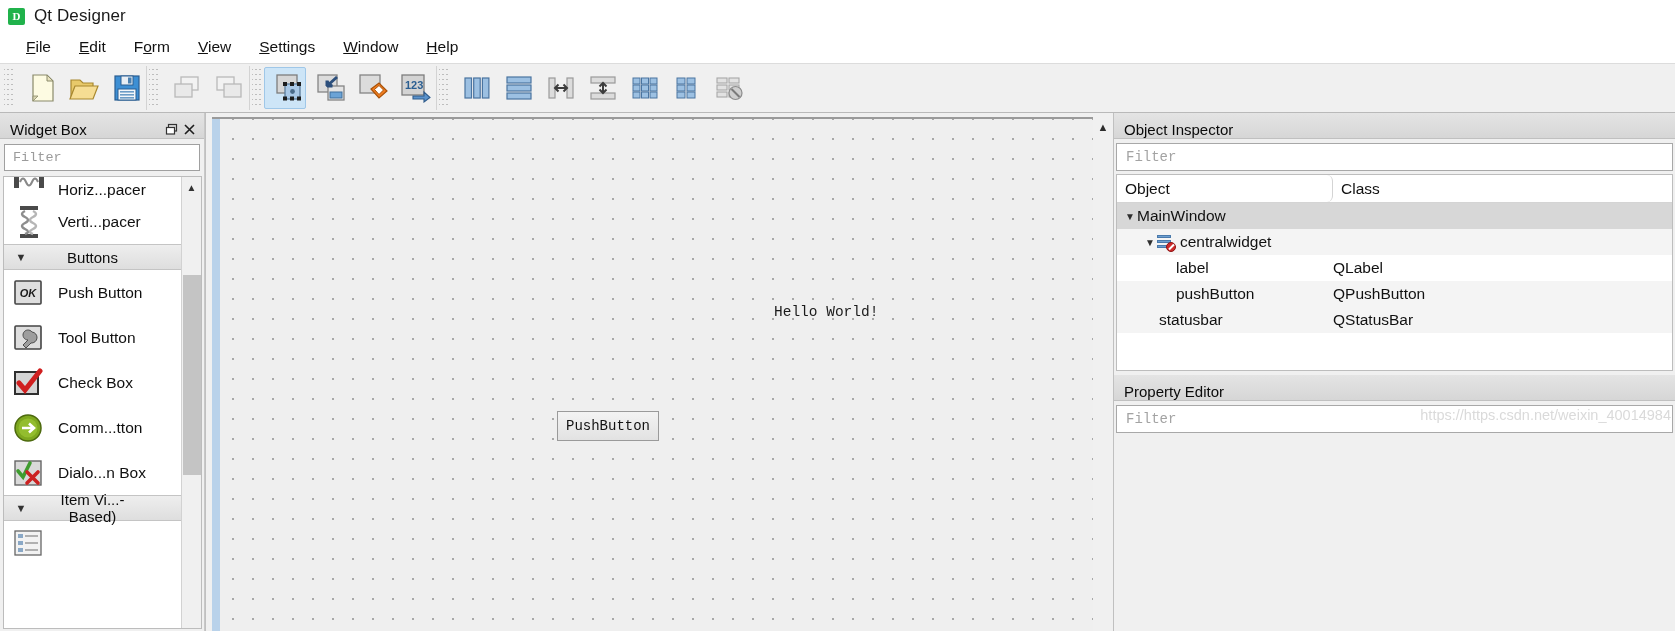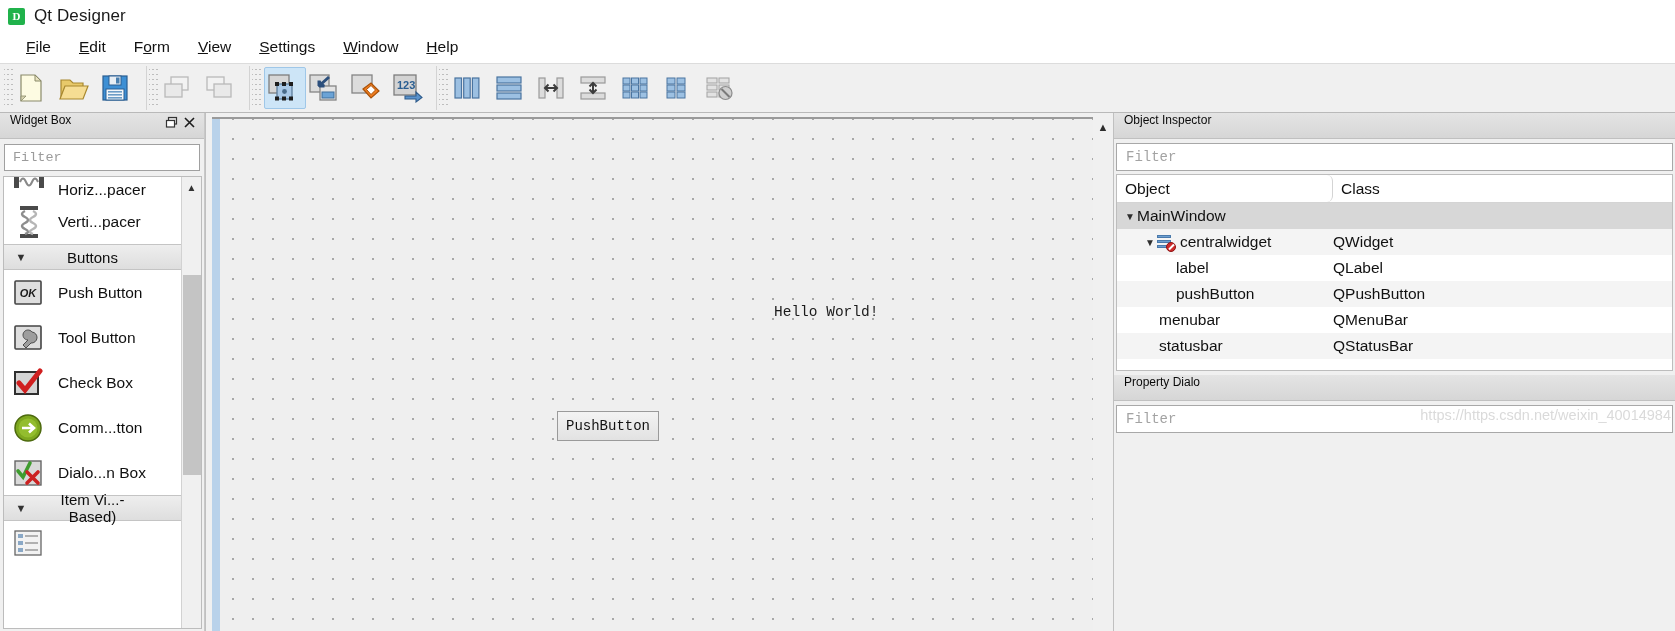--- a/index.html
+++ b/index.html
@@ -77,21 +77,21 @@
     width: 9px; height: 38px;
     margin-right: 3px;
     background-image:
       radial-gradient(circle, #b4b4b4 0.8px, transparent 1.1px);
     background-size: 4px 5px;
     background-position: 2px 3px;
     opacity: .85;
   }
   .tb-btn {
     width: 42px; height: 42px;
-    display: flex; align-items: center; justify-content: flex-start;
+    display: flex; align-items: center; justify-content: flex-end;
     border: 1px solid transparent;
     border-radius: 2px;
     cursor: default;
   }
   .tb-btn.active {
     background: #cde5f7;
     border-color: #9fc7e8;
   }
   .tb-btn svg { display:block; }
 
@@ -105,25 +105,25 @@
   
   #widgetbox {
     width: 205px;
     min-width: 205px;
     background: #f0f0f0;
     display: flex; flex-direction: column;
     border-right: 1px solid #c8c8c8;
   }
   .dock-title {
     height: 26px;
-    display: flex; align-items: flex-start;
+    display: flex; align-items: flex-end;
     padding: 0 6px 0 10px;
     background: linear-gradient(to bottom,#e4e4e4,#d6d6d6);
     border-bottom: 1px solid #c0c0c0;
-    font-size: 12px;
+    font-size: 15px;
     color: #0a0a0a;
   }
   .dock-title .t { flex: 1; }
   .dock-btn {
     width: 18px; height: 18px;
     display:flex; align-items:center; justify-content:center;
     color: #303030; font-size: 13px; cursor: default;
   }
   .filterbox {
     margin: 5px 4px 3px 4px;
@@ -764,54 +764,47 @@
         <span class="name" style="padding-left:26px;">
           <span class="chevron">▼</span>
           <span class="cw-icon">
             <i></i>
               <i></i>
               <i></i>
               <span class="ban"></span>
           </span>
           <span>centralwidget</span>
         </span>
-        <span class="cls">QWidget</span>
       </div>
 
       <div class="tree-row">
         <span class="name" style="padding-left:59px;">
           <span>label</span>
         </span>
         <span class="cls">QLabel</span>
       </div>
 
       <div class="tree-row alt">
         <span class="name" style="padding-left:59px;">
           <span>pushButton</span>
         </span>
         <span class="cls">QPushButton</span>
       </div>
 
-      <div class="tree-row">
-        <span class="name" style="padding-left:42px;">
-          <span>menubar</span>
-        </span>
-        <span class="cls">QMenuBar</span>
-      </div>
 
       <div class="tree-row alt">
         <span class="name" style="padding-left:42px;">
           <span>statusbar</span>
         </span>
         <span class="cls">QStatusBar</span>
       </div>
     </div>
 
     <div class="dock-title" style="margin-top:4px;">
-      <span class="t">Property Dialo</span>
+      <span class="t">Property Editor</span>
     </div>
 
     <div id="prop-filter-row">
       <div class="oi-filter">
         <input type="text" placeholder="Filter" style="">
       </div>
       <div id="watermark">https://https.csdn.net/weixin_40014984</div>
     </div>
 
     <div class="spacer-fill" style="flex:1;"></div>

